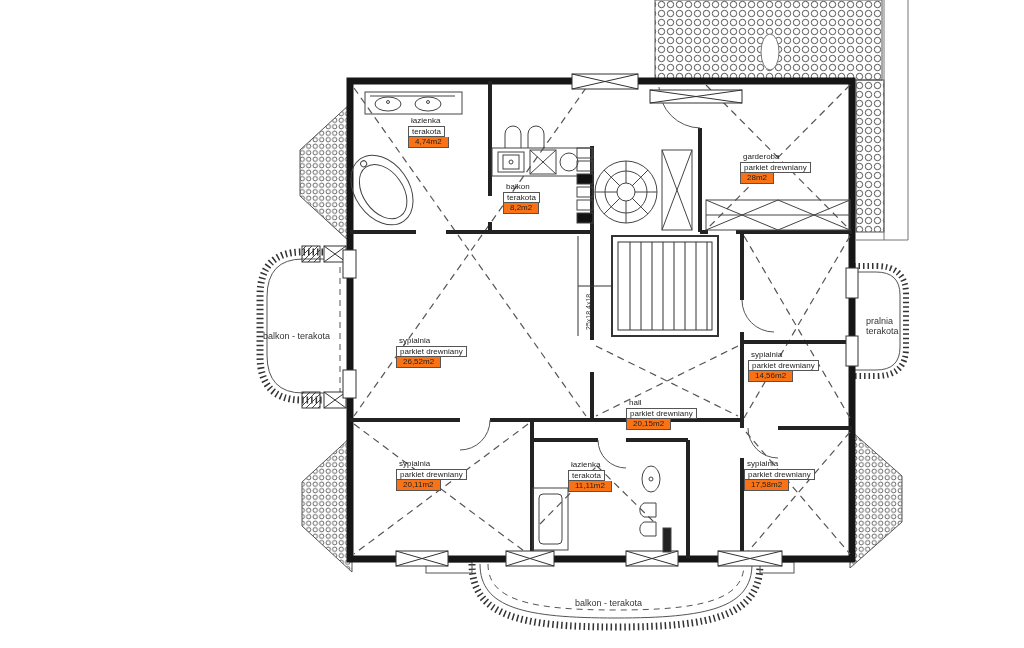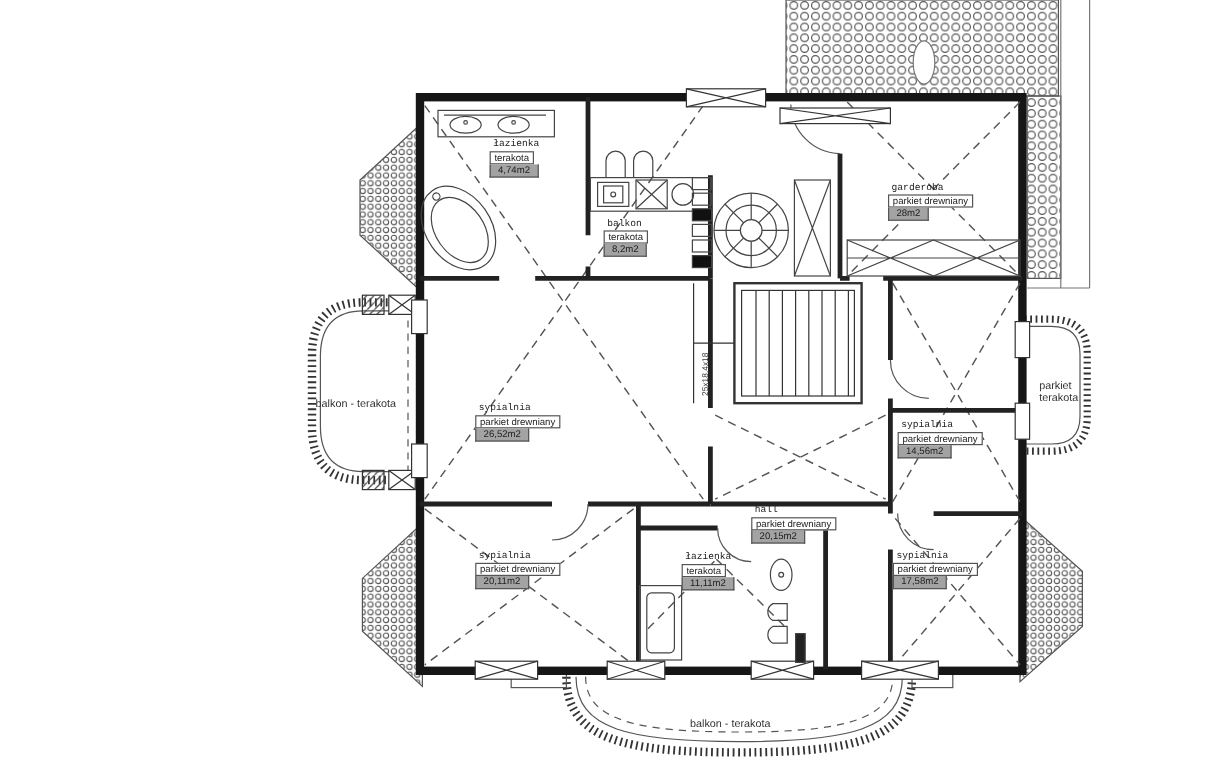--- a/index.html
+++ b/index.html
@@ -1,22 +1,22 @@
 <!DOCTYPE html>
 <html><head>
 <meta charset="utf-8">
 <style>
   html,body{margin:0;padding:0;background:#ffffff;}
   #plan{position:relative;width:1024px;height:648px;background:#ffffff;overflow:hidden;
         font-family:"Liberation Sans",sans-serif;}
   #plan svg{position:absolute;left:0;top:0;}
   .room-label{position:absolute;font-size:8px;color:#222;line-height:1.2;z-index:5;}
-  .rl-name{padding-left:3px;white-space:nowrap;font-family:Liberation Mono, monospace;}
+  .rl-name{padding-left:3px;white-space:nowrap;}
   .rl-floor{border:1px solid #555;padding:0 3px;background:#fff;white-space:nowrap;display:inline-block;}
-  .rl-area{border:1px solid #555;border-top:0;padding:0 6px;background:#a3a3a3;white-space:nowrap;display:inline-block;}
+  .rl-area{border:1px solid #555;border-top:0;padding:0 6px;background:#f97316;white-space:nowrap;display:inline-block;}
   .balcony-label{position:absolute;font-size:9px;color:#333;z-index:5;white-space:nowrap;}
   .stair-dim{position:absolute;font-size:7px;color:#333;z-index:5;white-space:nowrap;
              transform:rotate(-90deg);transform-origin:left top;}
 </style>
 </head>
 <body>
 
 <div id="plan">
 
 <svg width="1024" height="648" viewBox="0 0 1024 648">
@@ -236,33 +236,33 @@
   <div class="room-label" style="left:396px;top:459px">
     <div class="rl-name">sypialnia</div>
     <div class="rl-floor">parkiet drewniany</div><br>
     <div class="rl-area">20,11m2</div>
   </div>
   <div class="room-label" style="left:568px;top:460px">
     <div class="rl-name">łazienka</div>
     <div class="rl-floor">terakota</div><br>
     <div class="rl-area">11,11m2</div>
   </div>
-  <div class="room-label" style="left:626px;top:421px">
+  <div class="room-label" style="left:626px;top:398px">
     <div class="rl-name">hall</div>
     <div class="rl-floor">parkiet drewniany</div><br>
     <div class="rl-area">20,15m2</div>
   </div>
   <div class="room-label" style="left:744px;top:459px">
     <div class="rl-name">sypialnia</div>
     <div class="rl-floor">parkiet drewniany</div><br>
     <div class="rl-area">17,58m2</div>
   </div>
 
   <div class="balcony-label" style="left:263px;top:331px">balkon - terakota</div>
   <div class="balcony-label" style="left:866px;top:317px;line-height:1.1">
-    <div>parkiet</div>
+    <div>pralnia</div>
     <div>terakota</div>
   </div>
   <div class="balcony-label" style="left:575px;top:598px">balkon - terakota</div>
 
   <div class="stair-dim" style="left:585px;top:330px">25x18,4x18</div>
 
 </div>
 
 </body></html>

